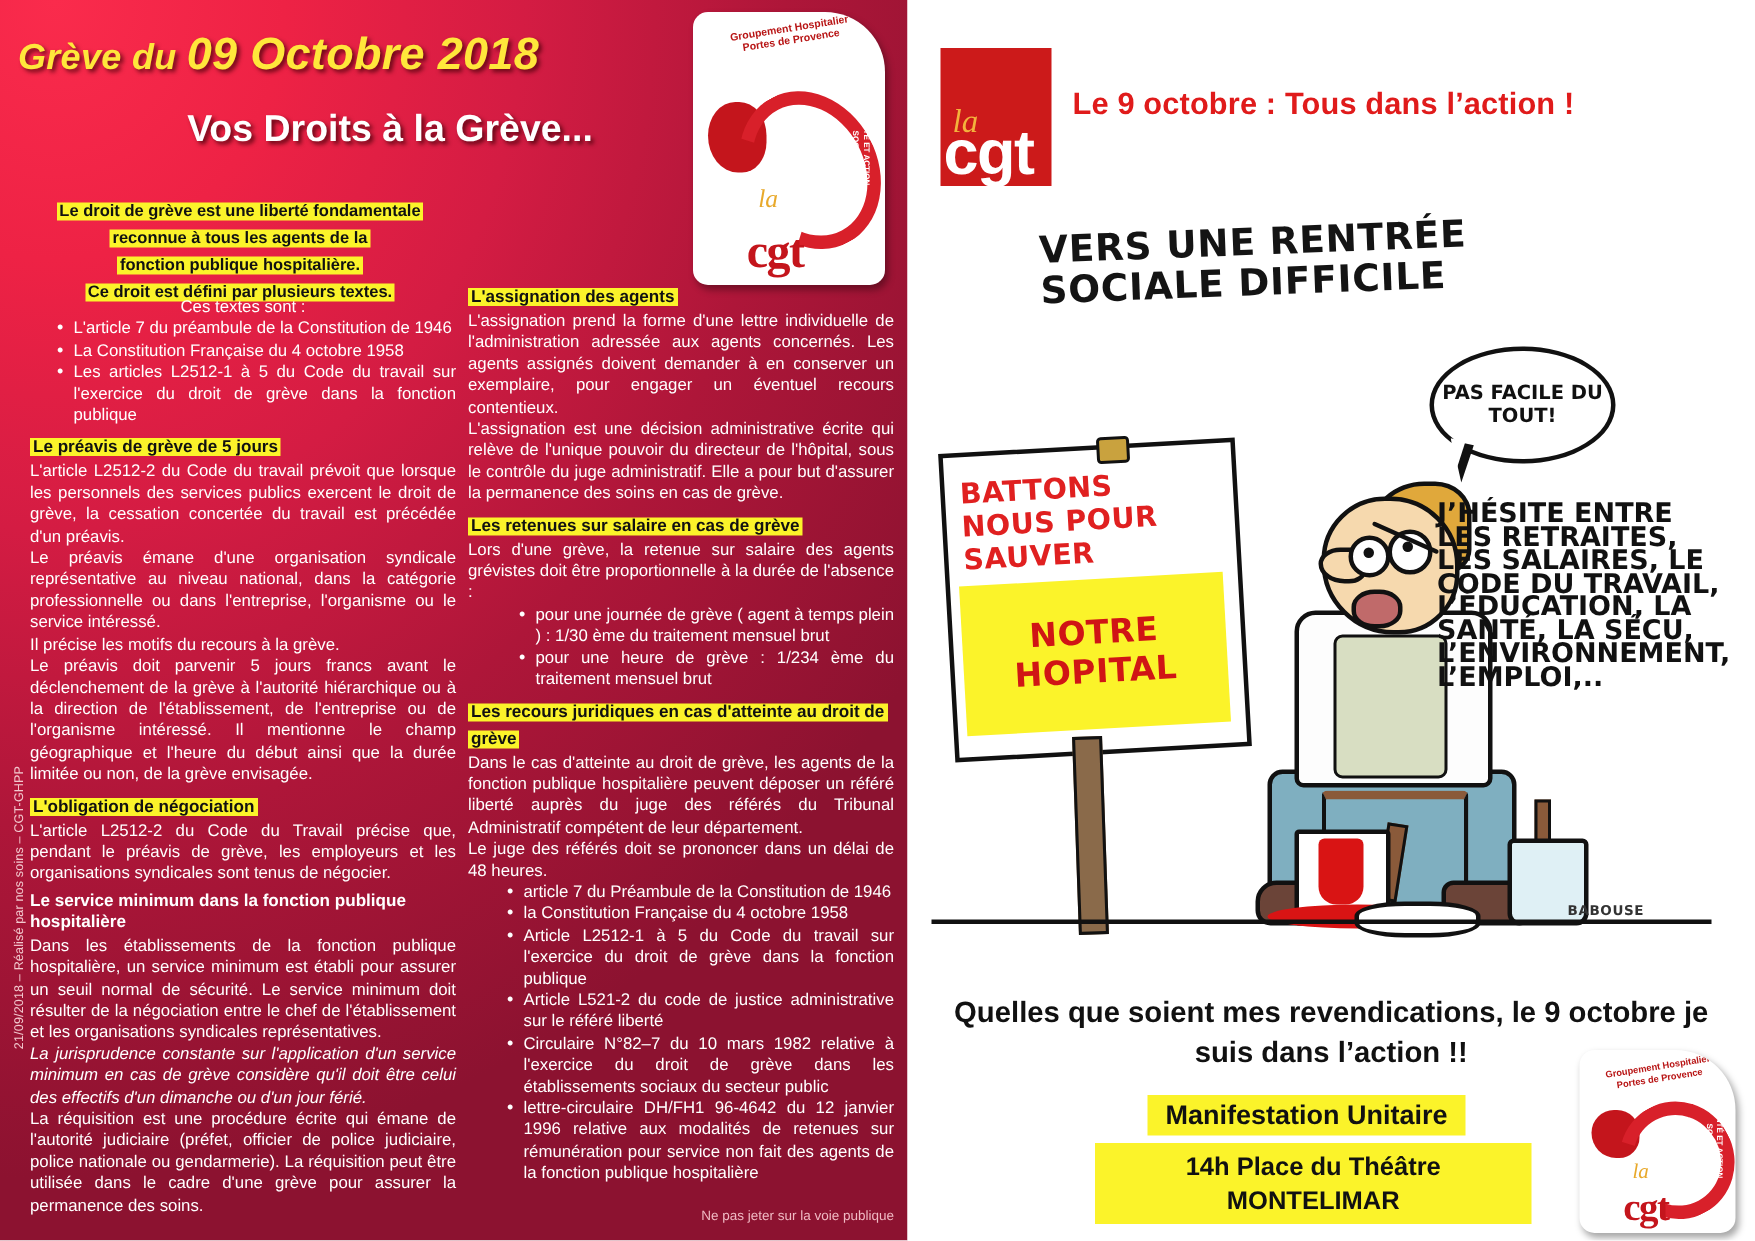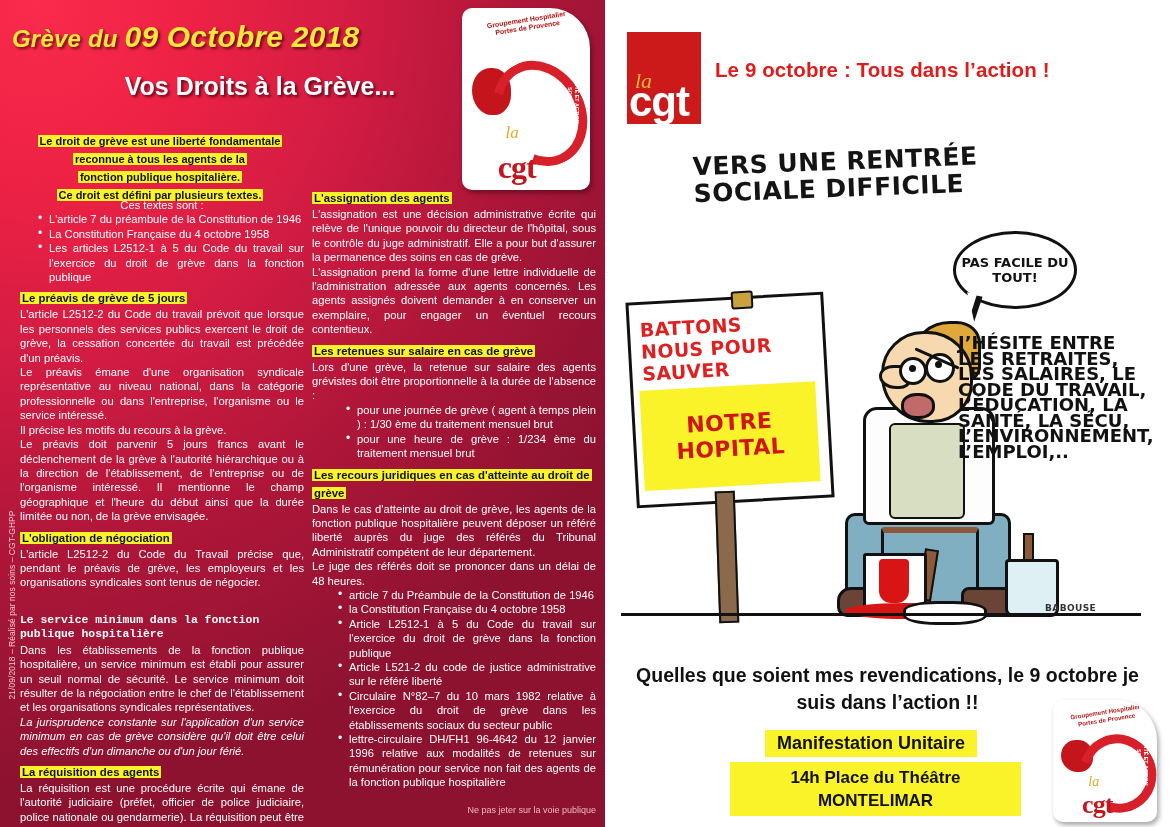--- a/index.html
+++ b/index.html
@@ -53,21 +53,21 @@
   .col{position:absolute;color:#fff;}
   .col-left{left:20px;top:198px;width:284px;}
   .col-right{left:312px;top:188px;width:284px;}
 
   .hl{
     display:inline;background:#FBF32A;color:#111;font-weight:bold;
     font-size:11.4px;line-height:15px;padding:0 2px;
     box-decoration-break:clone;-webkit-box-decoration-break:clone;
   }
   .hl-wrap{margin:4px 0 1px;}
-  .sub-bold{font-weight:bold;font-size:11.4px;line-height:14.5px;margin:23px 0 1px;color:#fff;font-family:Liberation Mono, monospace;}
+  .sub-bold{font-weight:bold;font-size:11.4px;line-height:14.5px;margin:4px 0 1px;color:#fff;}
   p.body{
     margin:0;font-size:11.2px;line-height:14.4px;text-align:justify;color:#fff;
   }
   p.body.ital{font-style:italic;}
   p.center{text-align:center;}
   ul.bul{margin:0;padding:0 0 0 18px;list-style:none;}
   ul.bul li{
     font-size:11.2px;line-height:14.4px;text-align:justify;color:#fff;
     position:relative;padding-left:11px;margin:0 0 0 0;
   }
@@ -326,32 +326,29 @@
 
       <div class="hl-wrap">
         <span class="hl">L'obligation de négociation</span>
       </div>
       <p class="body">L'article L2512-2 du Code du Travail précise que, pendant le préavis de grève, les employeurs et les organisations syndicales sont tenus de négocier.</p>
 
       <div class="sub-bold">Le service minimum dans la fonction publique hospitalière</div>
       <p class="body">Dans les établissements de la fonction publique hospitalière, un service minimum est établi pour assurer un seuil normal de sécurité. Le service minimum doit résulter de la négociation entre le chef de l'établissement et les organisations syndicales représentatives.</p>
       <p class="body ital">La jurisprudence constante sur l'application d'un service minimum en cas de grève considère qu'il doit être celui des effectifs d'un dimanche ou d'un jour férié.</p>
 
-      <div class="hl-wrap">
-        <span class="hl">La réquisition des agents</span>
-      </div>
       <p class="body">La réquisition est une procédure écrite qui émane de l'autorité judiciaire (préfet, officier de police judiciaire, police nationale ou gendarmerie). La réquisition peut être utilisée dans le cadre d'une grève pour assurer la permanence des soins.</p>
     </div>
 
     <div class="col col-right">
       <div class="hl-wrap" style="margin-top:0">
         <span class="hl">L'assignation des agents</span>
       </div>
+      <p class="body">L'assignation prend la forme d'une lettre individuelle de l'administration adressée aux agents concernés. Les agents assignés doivent demander à en conserver un exemplaire, pour engager un éventuel recours contentieux.</p>
       <p class="body">L'assignation est une décision administrative écrite qui relève de l'unique pouvoir du directeur de l'hôpital, sous le contrôle du juge administratif. Elle a pour but d'assurer la permanence des soins en cas de grève.</p>
-      <p class="body">L'assignation prend la forme d'une lettre individuelle de l'administration adressée aux agents concernés. Les agents assignés doivent demander à en conserver un exemplaire, pour engager un éventuel recours contentieux.</p>
 
       <div class="hl-wrap">
         <span class="hl">Les retenues sur salaire en cas de grève</span>
       </div>
       <p class="body">Lors d'une grève, la retenue sur salaire des agents grévistes doit être proportionnelle à la durée de l'absence :</p>
       <ul class="bul" style="padding-left:34px">
         <li>pour une journée de grève ( agent à temps plein ) : 1/30 ème du traitement mensuel brut</li>
         <li>pour une heure de grève : 1/234 ème du traitement mensuel brut</li>
       </ul>
 

